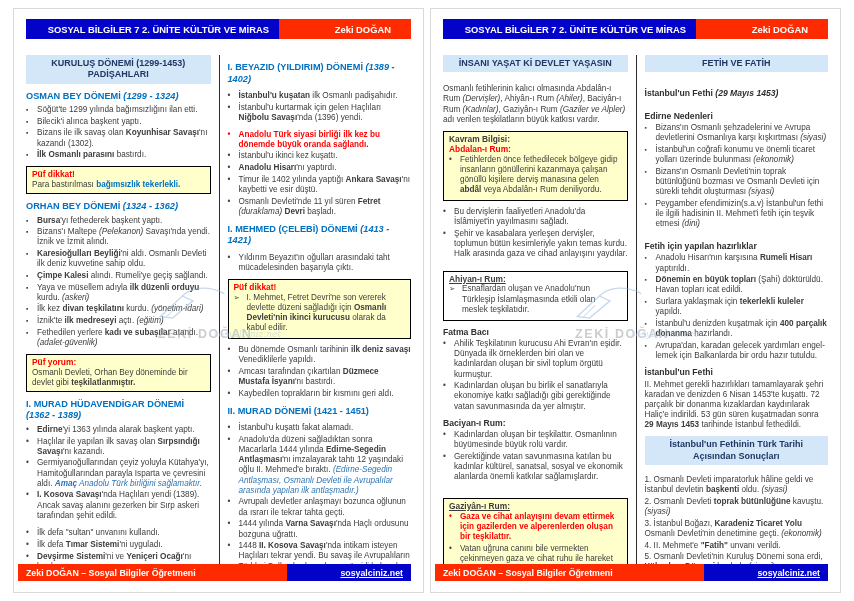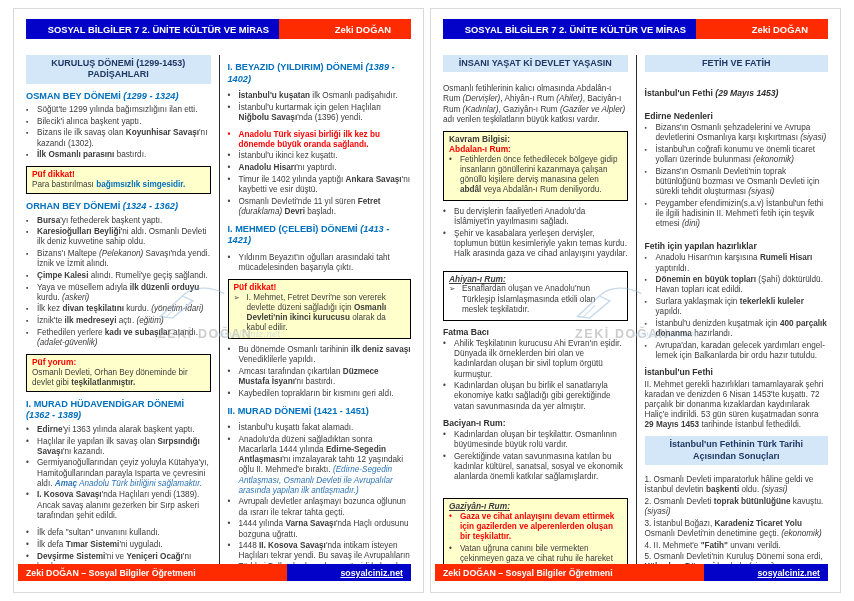--- a/index.html
+++ b/index.html
@@ -29,21 +29,21 @@
   .blt.sq{font-size:6.5px;padding-top:1px;}
   .blt.rd{font-size:8.2px;}
   .blt.ar{font-size:7.5px;width:13px;}
   .li.plain{display:block;}
   .li.red, .li.red .blt{color:var(--red);font-weight:bold;}
   .box{border:1.3px solid #000;background:var(--ybg);padding:2px 5px 3px;margin:6px 0;
     font-size:8.2px;line-height:1.24;}
   .box.white{background:#fff;}
   .bxh{font-weight:bold;font-size:8.4px;line-height:1.25;}
   .bxh.red{color:var(--red);}
-  .bxh.u{text-decoration:underline;font-style:italic;}
+  .bxh.u{text-decoration:underline;}
   b{color:inherit}
   .bi{color:var(--biblue);font-style:italic;}
   .bb{color:var(--pblue);font-weight:bold;}
   
   .ftr{position:absolute;left:4px;right:12px;bottom:11px;height:17px;display:flex;
     font-size:8.8px;font-weight:bold;}
   .ftr-left{background:var(--hred);color:#fff;flex:1;display:flex;align-items:center;
     padding-left:8px;white-space:nowrap;}
   .ftr-right{background:var(--hblue);width:116px;display:flex;align-items:center;
     justify-content:flex-end;padding-right:8px;}
@@ -84,35 +84,35 @@
               <span class="blt sq">▪</span>
               <span class="tx">Bizans ile ilk savaş olan <b>Koyunhisar Savaşı</b>'nı kazandı (1302).</span>
             </div>
             <div class="li">
               <span class="blt sq">▪</span>
               <span class="tx"><b>İlk Osmanlı parasını</b> bastırdı.</span>
             </div>
           </div>
           <div class="box">
             <div class="bxh red">Püf dikkat!</div>
-            <div class="bxb">Para bastırılması <span class="bb">bağımsızlık simgesidir.</span></div>
+            <div class="bxb">Para bastırılması <span class="bb">bağımsızlık tekerlekli.</span></div>
           </div>
           <div class="hblue">ORHAN BEY DÖNEMİ <i>(1324 - 1362)</i></div>
           <div class="list">
             <div class="li">
               <span class="blt sq">▪</span>
               <span class="tx"><b>Bursa</b>'yı fethederek başkent yaptı.</span>
             </div>
             <div class="li">
               <span class="blt sq">▪</span>
+              <span class="tx">Bizans'ı Maltepe <i>(Pelekanon)</i> Savaşı'nda yendi. İznik ve İzmit alındı.</span>
+            </div>
+            <div class="li">
+              <span class="blt sq">▪</span>
               <span class="tx"><b>Karesioğulları Beyliği</b>'ni aldı. Osmanlı Devleti ilk deniz kuvvetine sahip oldu.</span>
-            </div>
-            <div class="li">
-              <span class="blt sq">▪</span>
-              <span class="tx">Bizans'ı Maltepe <i>(Pelekanon)</i> Savaşı'nda yendi. İznik ve İzmit alındı.</span>
             </div>
             <div class="li">
               <span class="blt sq">▪</span>
               <span class="tx"><b>Çimpe Kalesi</b> alındı. Rumeli'ye geçiş sağlandı.</span>
             </div>
             <div class="li">
               <span class="blt sq">▪</span>
               <span class="tx">Yaya ve müsellem adıyla <b>ilk düzenli orduyu</b> kurdu. <i>(askeri)</i></span>
             </div>
             <div class="li">

